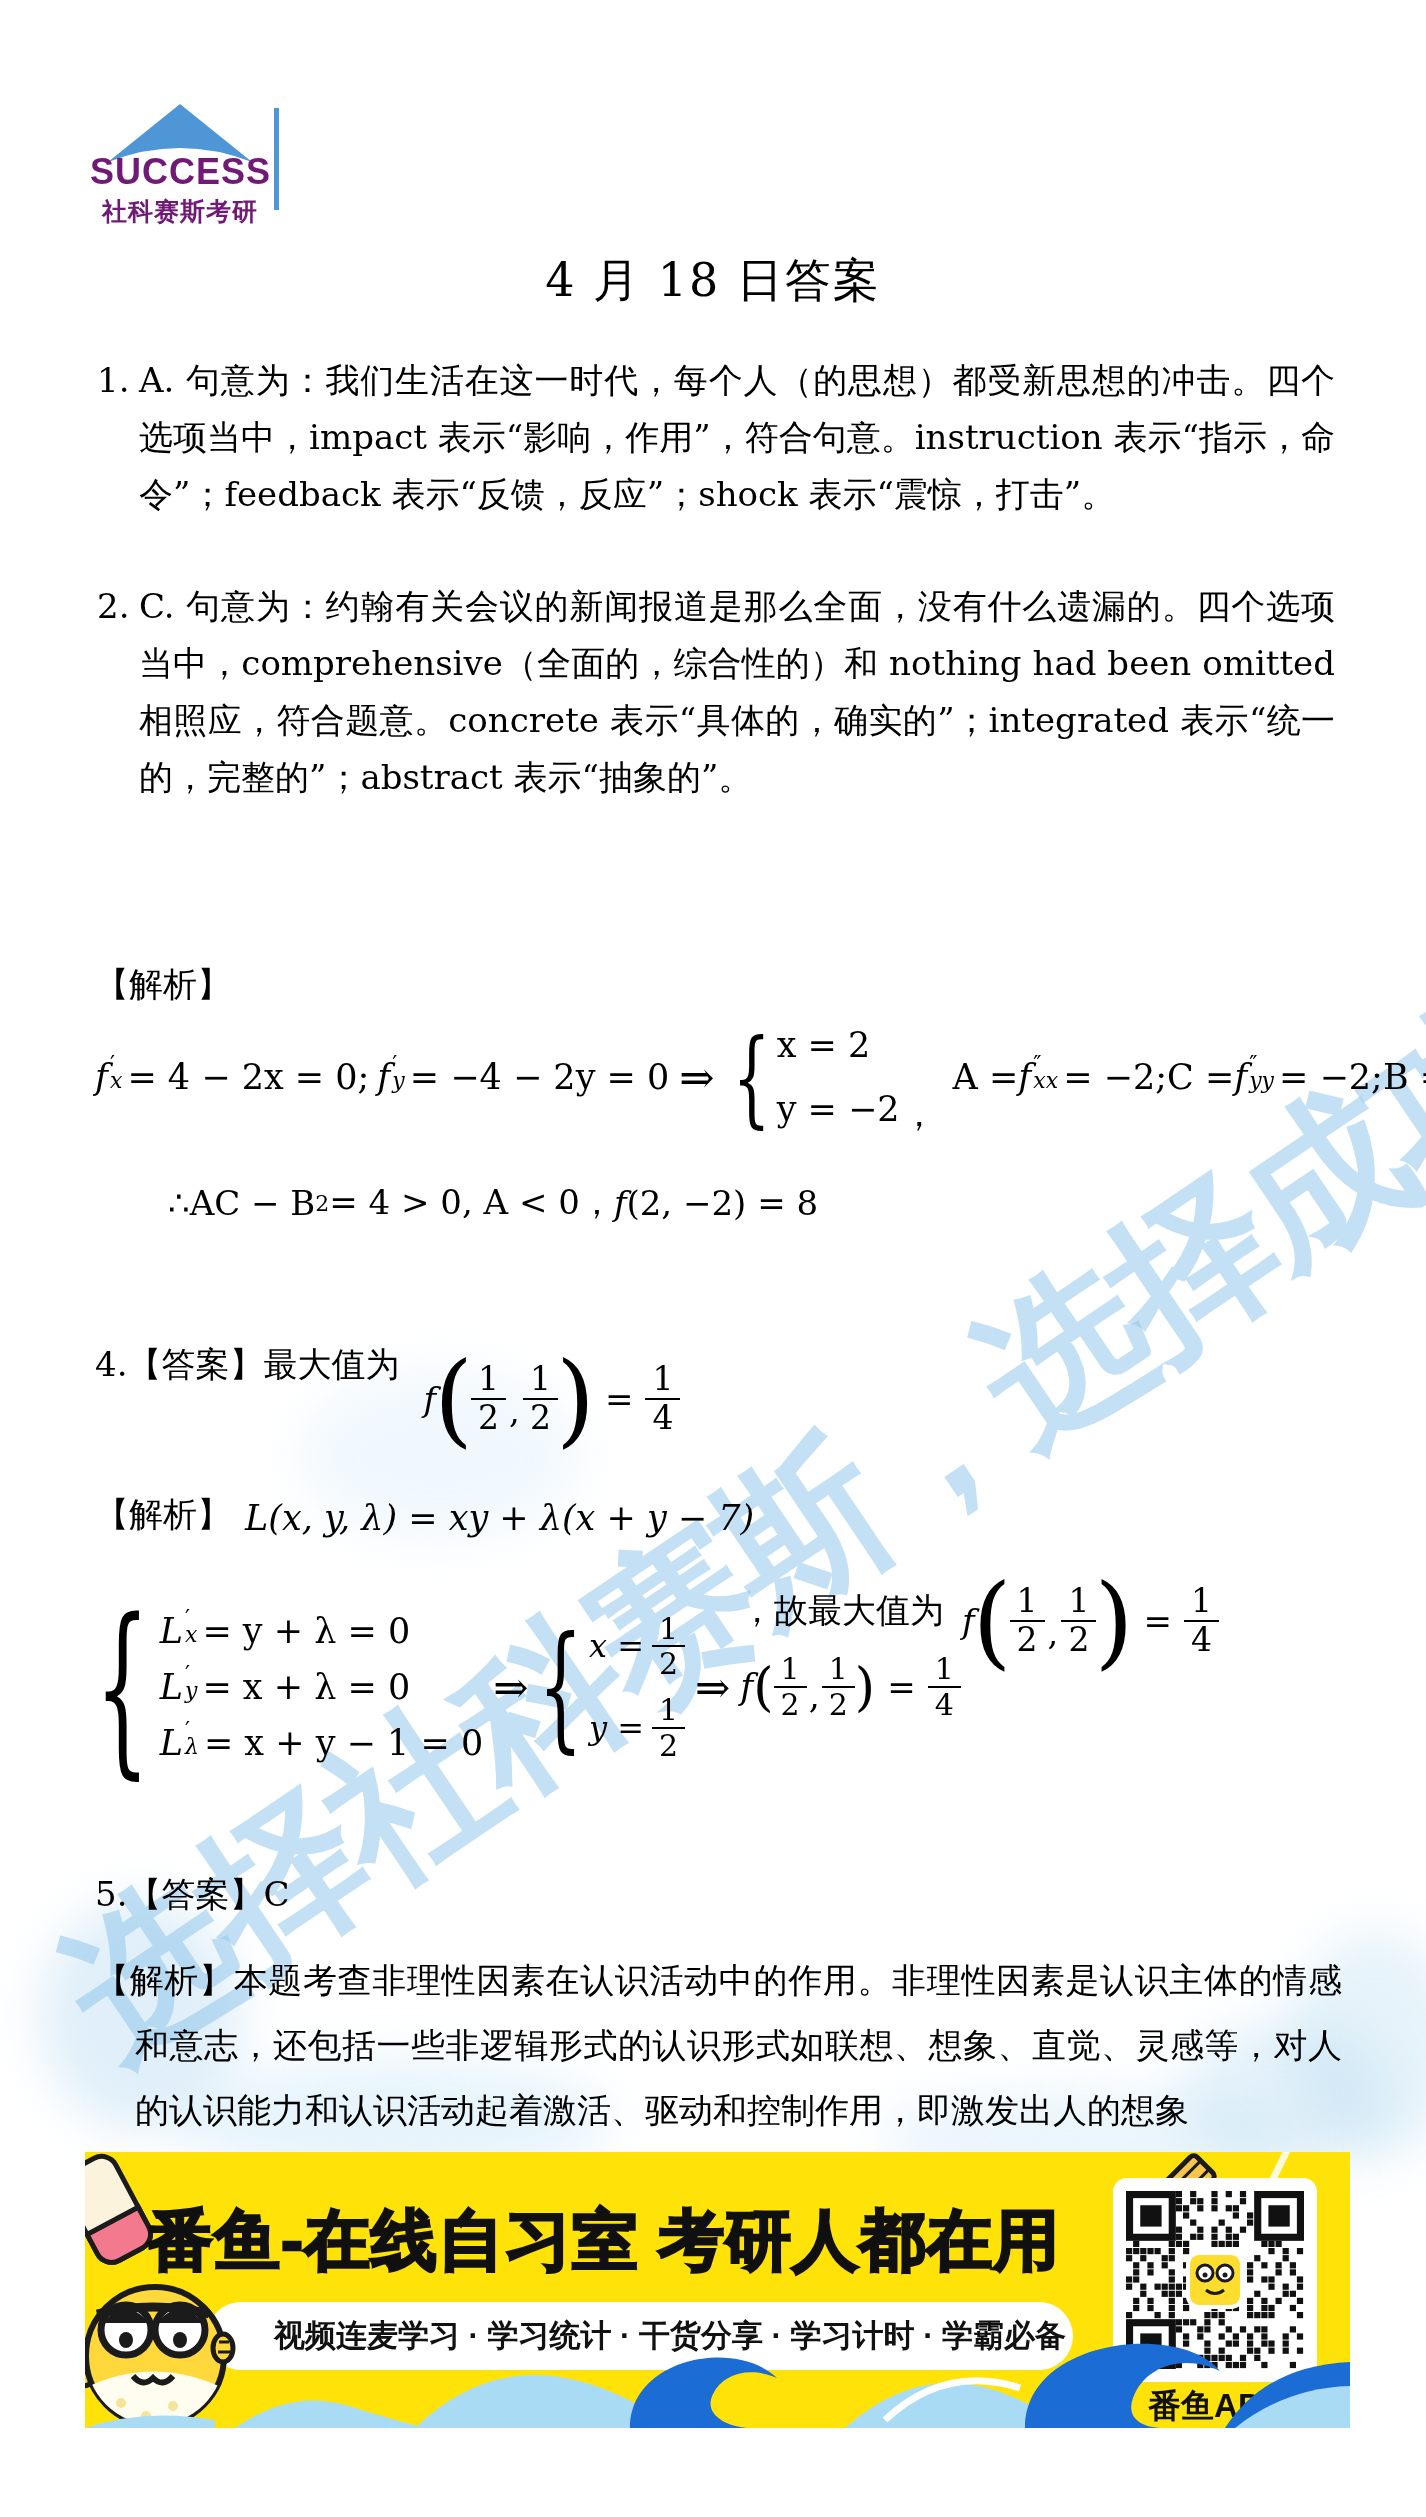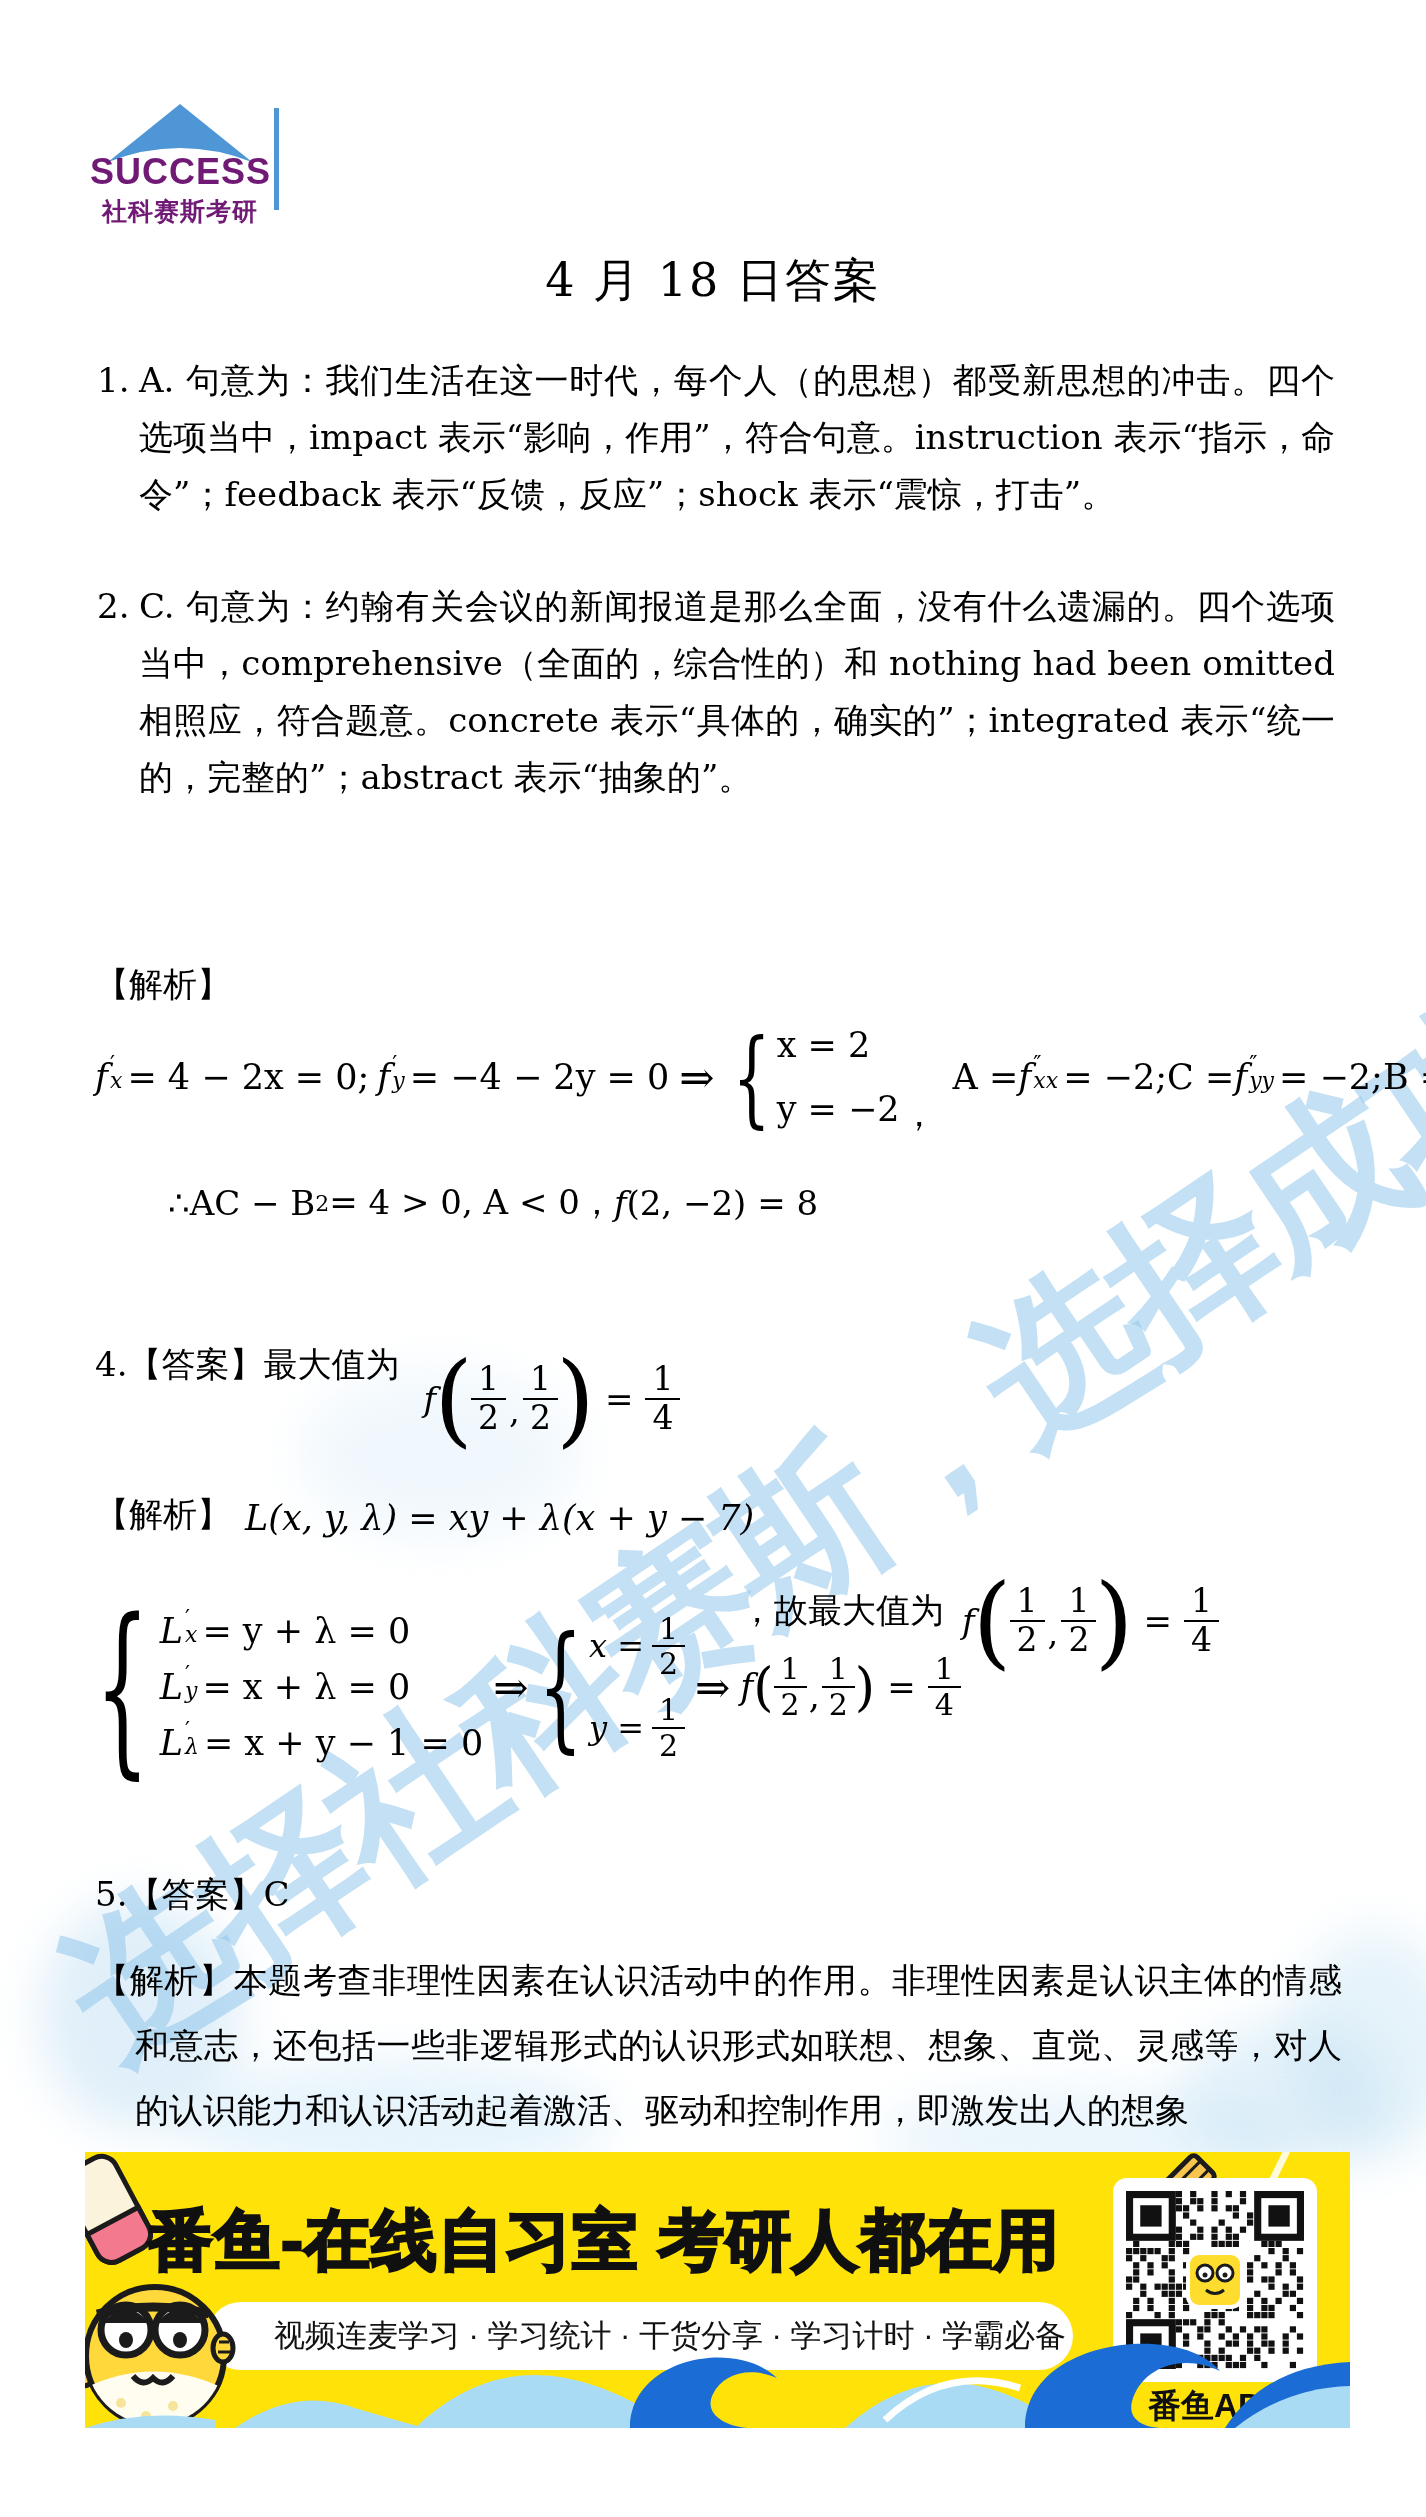--- a/index.html
+++ b/index.html
@@ -94,21 +94,21 @@
           text-align:justify;padding-left:40px;text-indent:-40px;box-sizing:border-box;}
 
   
   #banner{left:85px;top:2152px;width:1265px;height:276px;background:#FFE208;
           border-radius:0;overflow:hidden;z-index:2;}
   .b-title{position:absolute;left:62px;top:44px;font-family:"Liberation Sans","DejaVu Sans",sans-serif;
            font-weight:900;font-size:66px;color:#101010;white-space:nowrap;
            -webkit-text-stroke:2.5px #101010;letter-spacing:1px;}
   .b-pill{position:absolute;left:122px;top:150px;width:866px;height:68px;background:#fff;
           border-radius:38px;display:flex;align-items:center;justify-content:center;}
-  .b-pill span{font-family:"Liberation Sans","DejaVu Sans",sans-serif;font-weight:400;
+  .b-pill span{font-family:"Liberation Sans","DejaVu Sans",sans-serif;font-weight:700;
                font-size:31px;color:#111;padding-left:60px;white-space:nowrap;}
   .b-qr{position:absolute;left:1028px;top:26px;width:204px;height:204px;background:#fff;
         border-radius:14px;box-sizing:border-box;padding:13px;}
   .b-app{position:absolute;left:1028px;top:232px;width:204px;text-align:center;
          font-family:"Liberation Sans","DejaVu Sans",sans-serif;font-weight:900;font-size:33px;color:#101010;}
   .b-eraser{position:absolute;left:-16px;top:0px;transform:rotate(-28deg);}
   .b-pencil{position:absolute;left:1048px;top:-10px;transform:rotate(45deg);}
   .b-streak{position:absolute;left:1168px;top:-14px;width:7px;height:150px;
             background:rgba(255,255,255,.85);transform:rotate(26deg);border-radius:4px;}
   .b-fish{position:absolute;left:-14px;top:126px;}

